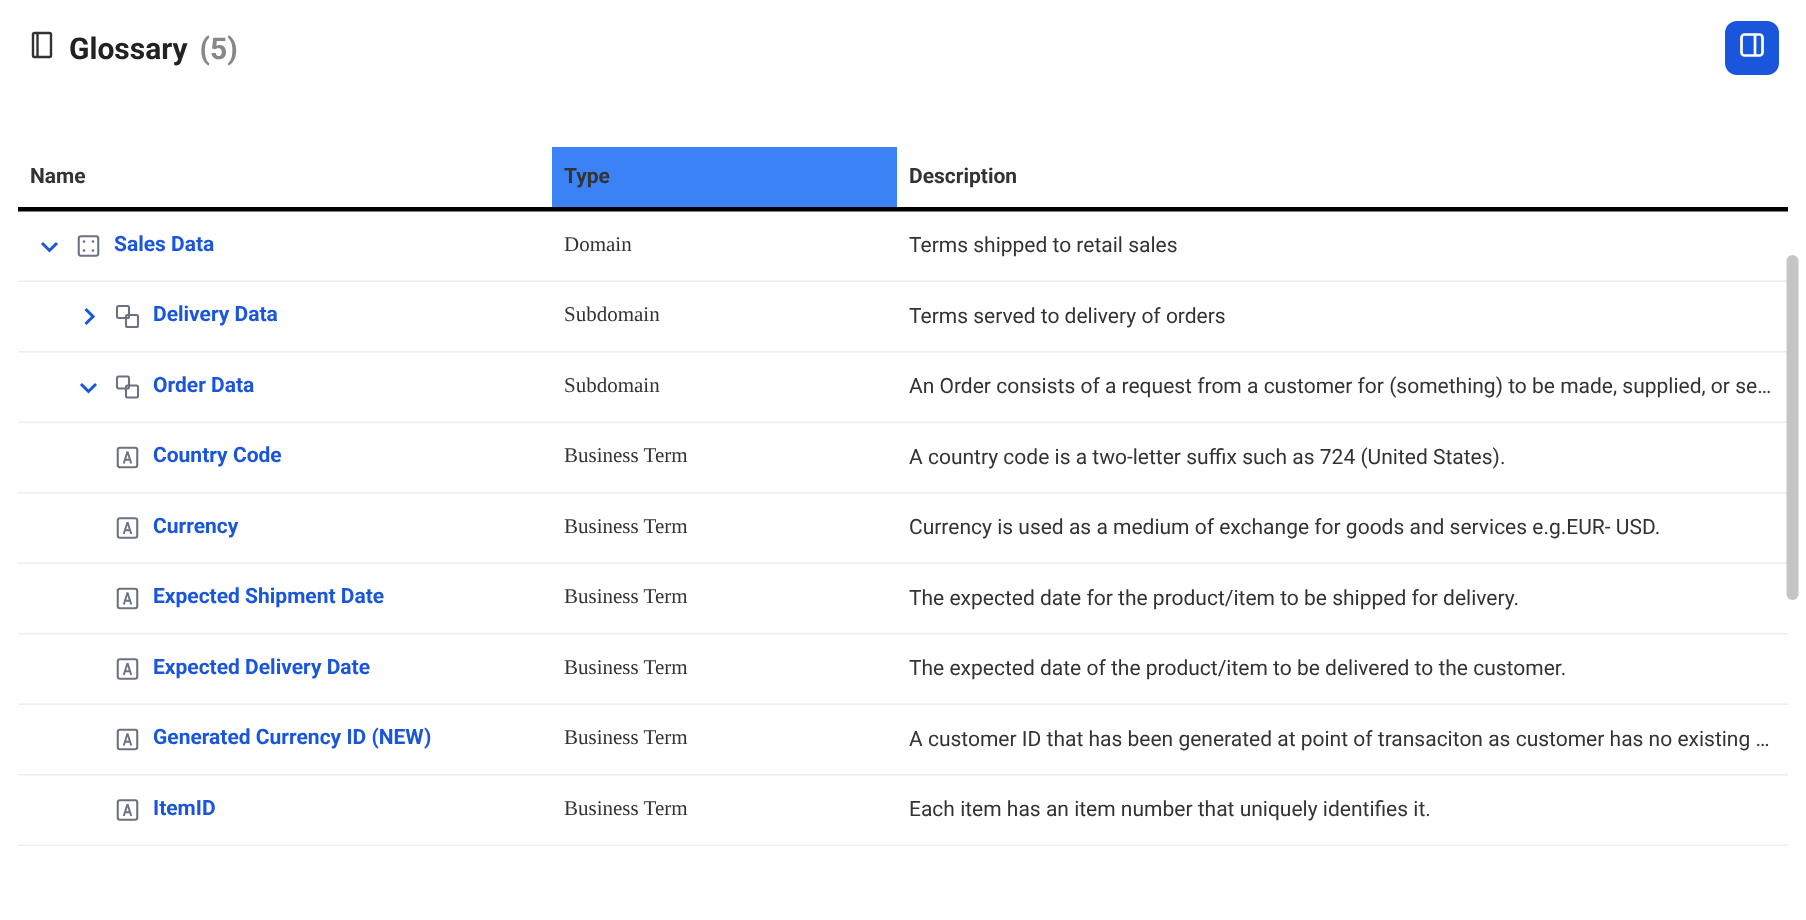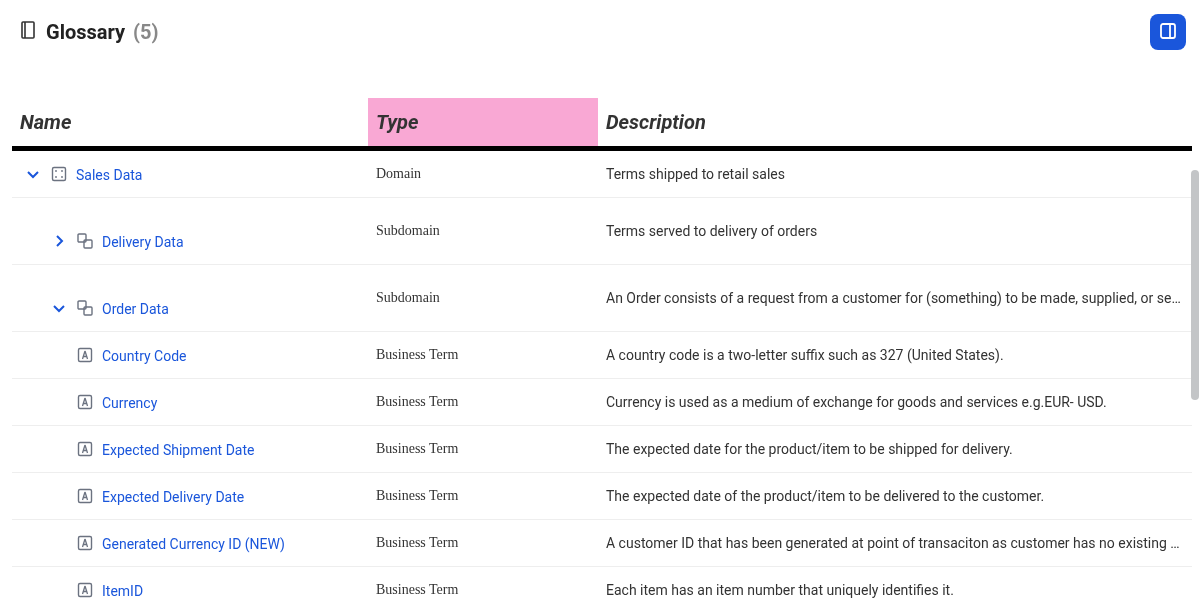--- a/index.html
+++ b/index.html
@@ -56,47 +56,47 @@
       margin-top: 40px;
     }
     table {
       width: 100%;
       border-collapse: collapse;
       table-layout: fixed;
     }
     thead th {
       text-align: left;
       font-weight: 700;
-      font-size: 20px;
+      font-size: 14px;
       color: #333;
       padding: 12px 8px;
-      border-bottom: 5px solid #000000;
-      font-style: italic;
+      border-bottom: 3px solid #000000;
     }
     th.col-name { width: 356px; padding-left: 8px; }
     th.col-type {
       width: 230px;
-      background: #f9a8d4;
+      background: #3b82f6;
     }
     th.col-desc { }
     tbody td {
       border-bottom: 1px solid #eee;
       padding: 14px 8px;
       vertical-align: middle;
       white-space: nowrap;
       overflow: hidden;
       text-overflow: ellipsis;
     }
     .name-cell {
       display: flex;
-      align-items: flex-end;
+      align-items: flex-start;
       gap: 8px;
+      font-weight: bold;
     }
     .indent-0 { padding-left: 4px; }
-    .indent-1 { padding-left: 30px; margin-top: 20px; }
+    .indent-1 { padding-left: 30px; }
     .indent-2 { padding-left: 56px; }
     .chev {
       width: 18px;
       height: 18px;
       display: inline-flex;
       align-items: center;
       justify-content: center;
       color: #1a56db;
       cursor: pointer;
       flex-shrink: 0;
@@ -230,21 +230,21 @@
             <div class="name-cell indent-2 hide-toggle">
               <span class="row-icon">
                 <svg width="18" height="18" viewBox="0 0 18 18">
                   <use href="#ico-term"></use>
                 </svg>
               </span>
               <span class="link">Country Code</span>
             </div>
           </td>
           <td class="type-cell">Business Term</td>
-          <td class="desc-cell">A country code is a two-letter suffix such as 327 (United States).</td>
+          <td class="desc-cell">A country code is a two-letter suffix such as 724 (United States).</td>
         </tr>
         <tr>
           <td>
             <div class="name-cell indent-2 hide-toggle">
               <span class="row-icon">
                 <svg width="18" height="18" viewBox="0 0 18 18">
                   <use href="#ico-term"></use>
                 </svg>
               </span>
               <span class="link">Currency</span>

